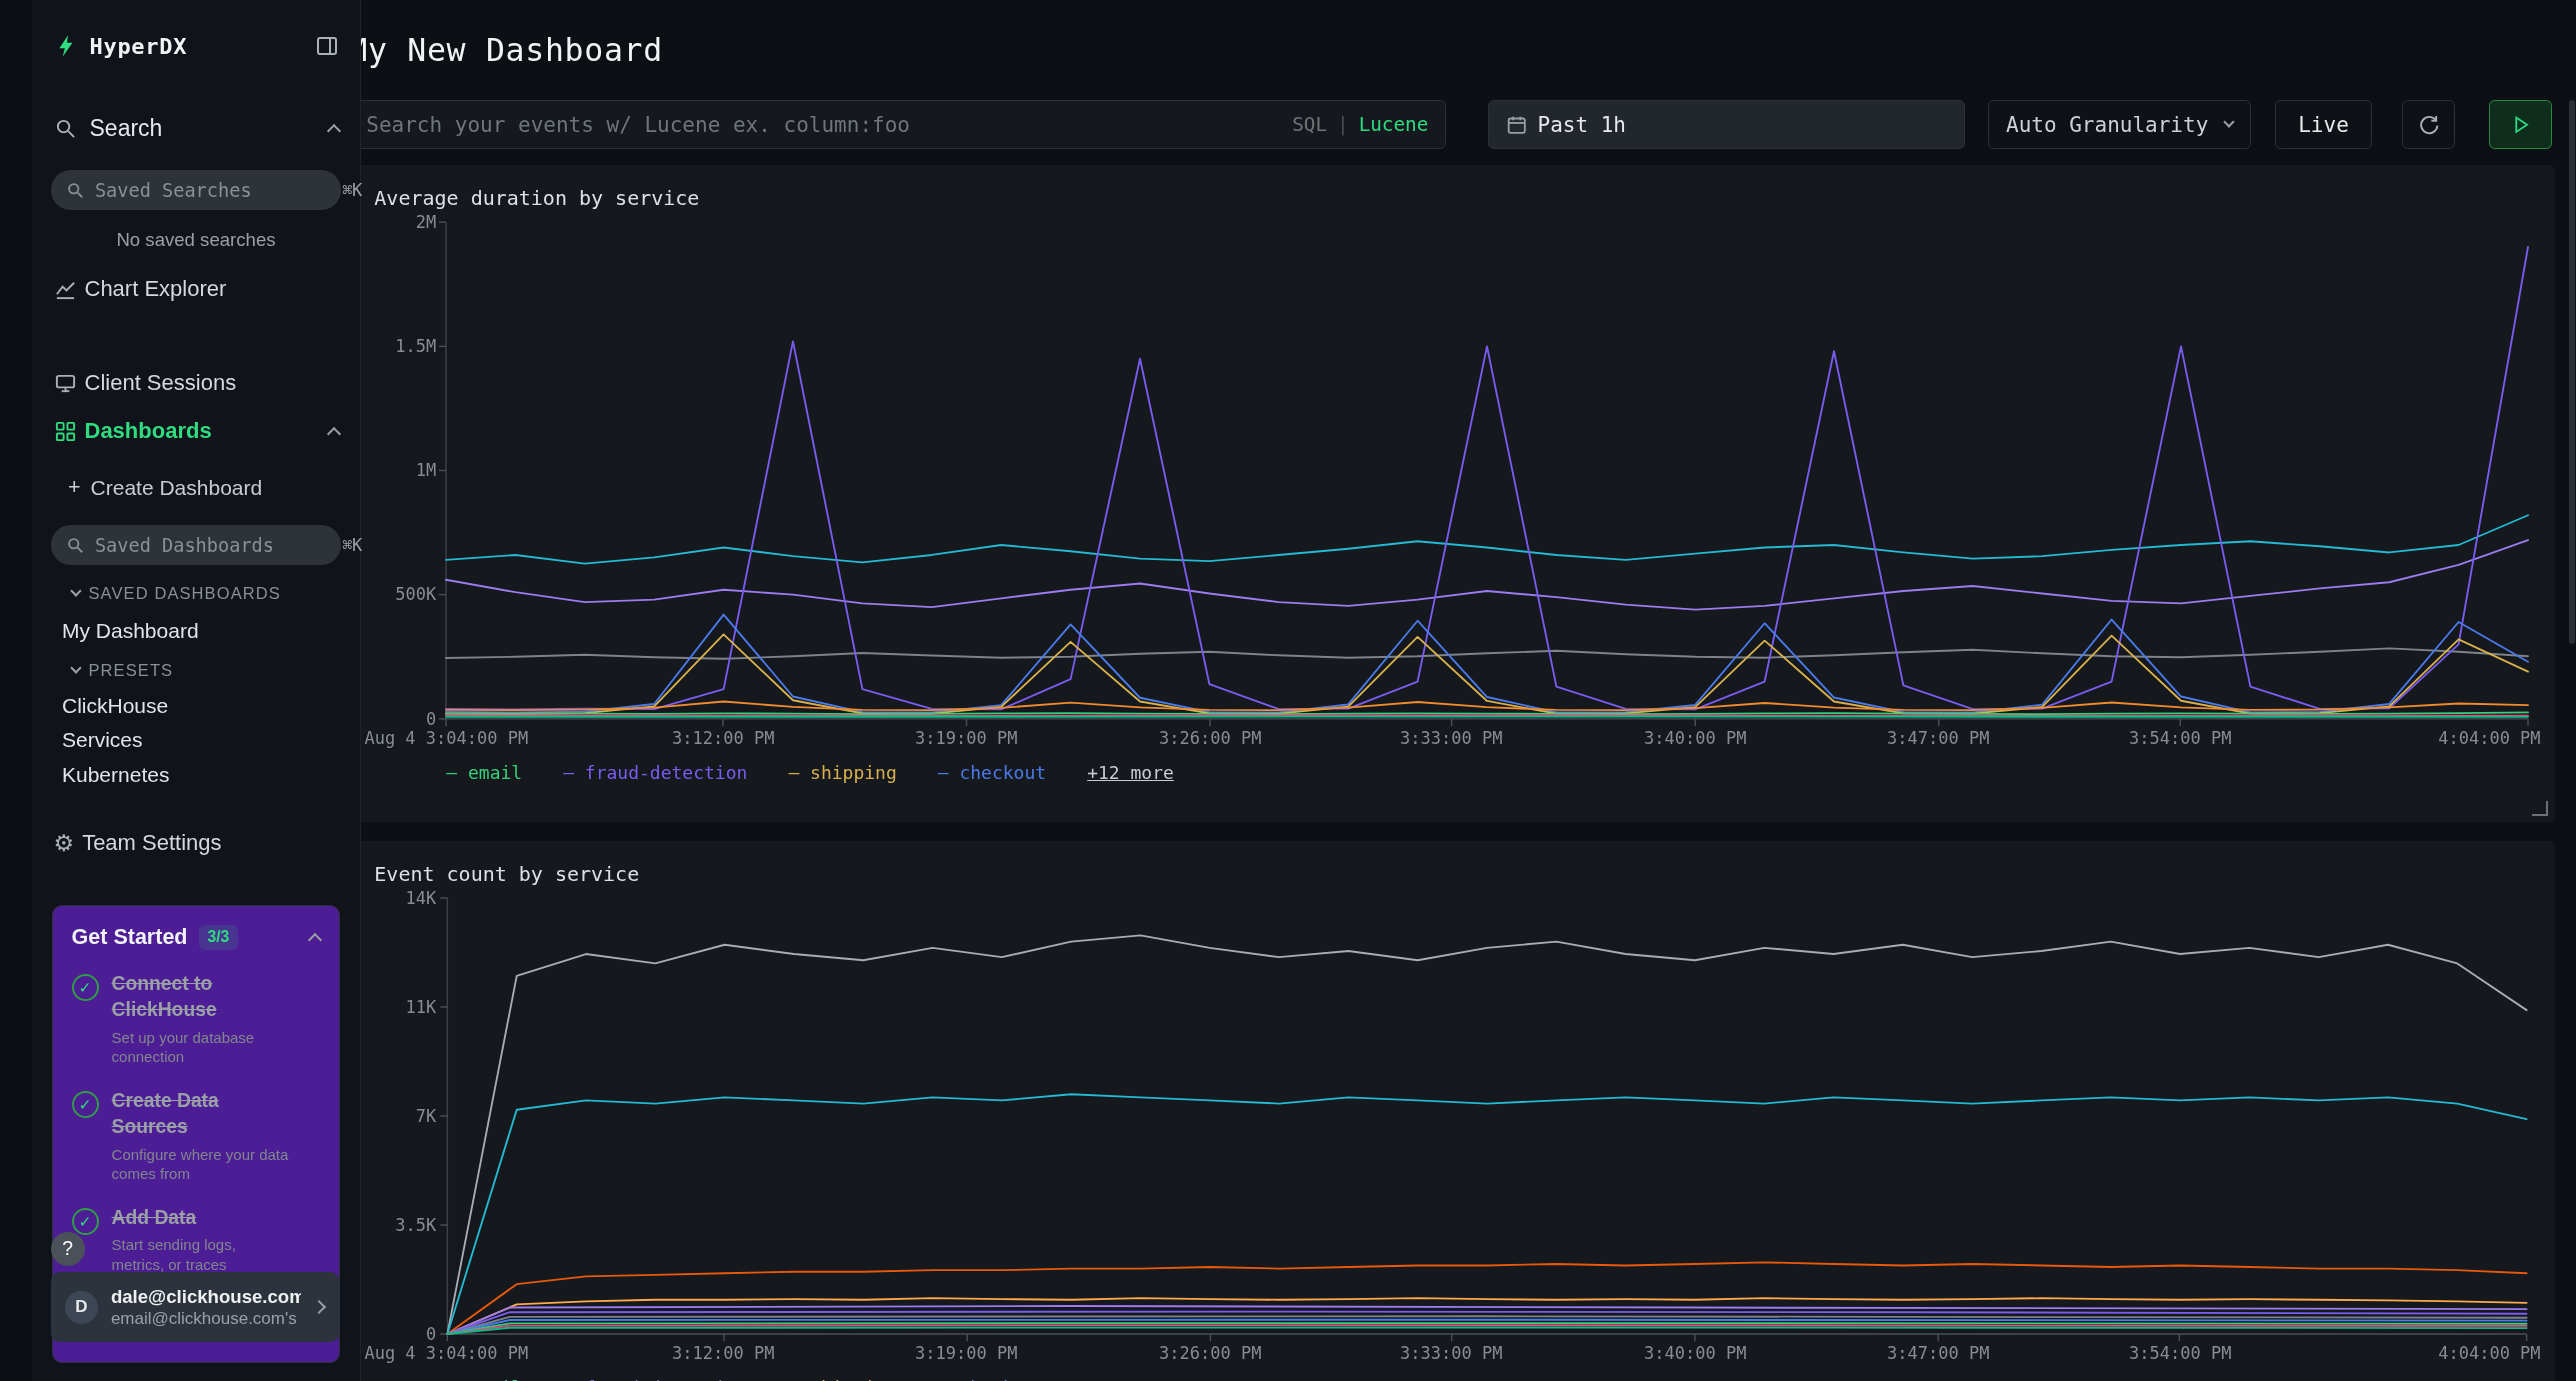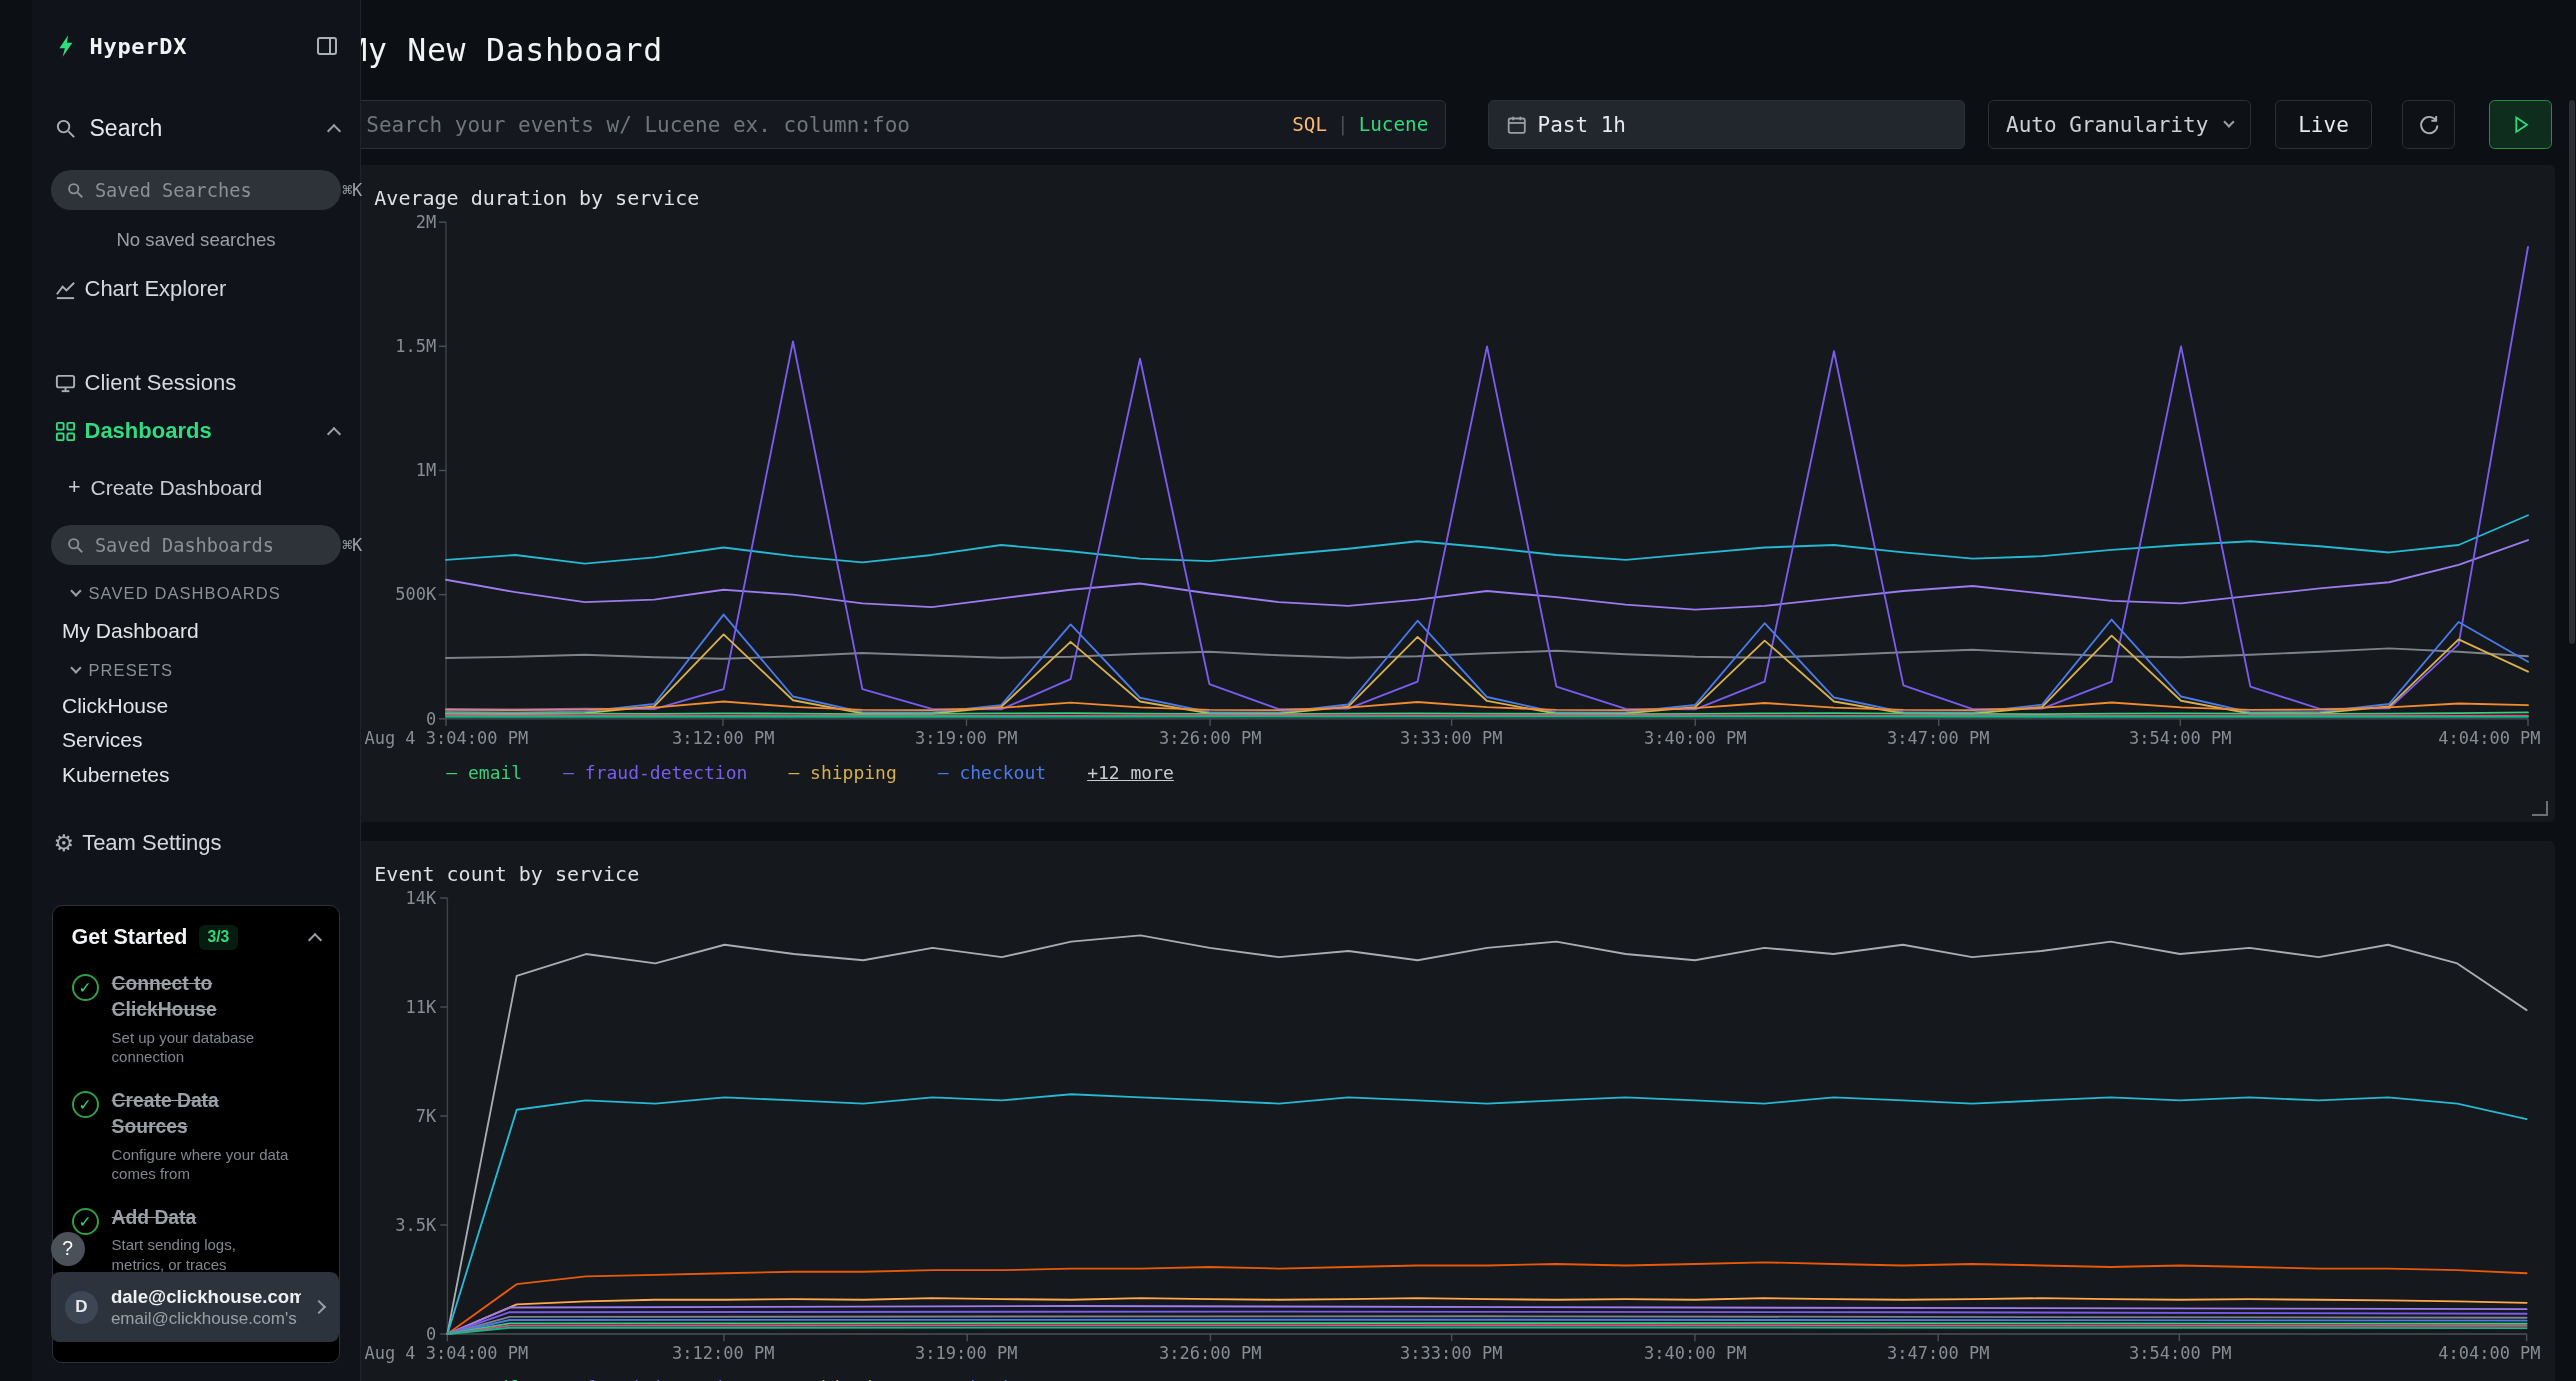--- a/index.html
+++ b/index.html
@@ -21,21 +21,21 @@
   .muted-c { color:#9aa0a6; font-size:18.6px; justify-content:center; }
   .subhead { font-size:16.5px; letter-spacing:1.1px; color:#8a9097; gap:8.6px; padding-left:40px; }
   .subitem { font-size:21px; color:#e2e4e8; padding-left:30px; cursor:pointer; }
   .chev { display:inline-block; width:10px; height:10px; border-right:2.1px solid #9aa0a6; border-bottom:2.1px solid #9aa0a6; flex:none; }
   .chev.up { transform:rotate(-135deg); margin-top:5.7px; }
   .chev.down { transform:rotate(45deg); margin-bottom:4.3px; width:7.9px; height:7.9px; }
   .chev.right { transform:rotate(-45deg); }
   .spacer { flex:1; }
 
   
-  #gs-card { position:absolute; left:20px; right:20px; top:905px; height:458px; border:1.4px solid #2c3138; background:#000000; border-radius:10px; padding:18.6px 18.6px; }
+  #gs-card { position:absolute; left:20px; right:20px; top:905px; height:458px; border:1.4px solid #2c3138; background:#4c1d95; border-radius:10px; padding:18.6px 18.6px; }
   .gs-head { display:flex; align-items:center; gap:11.4px; }
   .gs-title { font-size:21.5px; font-weight:bold; color:#f1f3f5; }
   .badge { background:rgba(47,220,127,0.13); color:#2fdc7f; font-size:15.7px; padding:3.6px 8.6px; border-radius:5.7px; font-weight:bold; }
   .gs-step { display:flex; gap:13px; margin-top:21.5px; }
   .ck { width:27px; height:27px; border:2.1px solid #2f9e44; border-radius:50%; color:#2fdc7f; font-size:15.7px; display:flex; align-items:center; justify-content:center; flex:none; margin-top:2.9px; }
   .gs-step-title { font-size:19.3px; font-weight:bold; color:#9aa0a6; text-decoration:line-through; max-width:157px; line-height:1.35; }
   .gs-step-desc { font-size:15px; color:#82878e; max-width:179px; line-height:1.3; margin-top:4.3px; }
 
   #help-bubble { position:absolute; left:18.6px; top:1232px; width:34px; height:34px; border-radius:50%; background:#4a5158; color:#fff; font-size:19.3px; display:flex; align-items:center; justify-content:center; z-index:9; cursor:pointer; }
   #user-chip { position:absolute; left:18.6px; right:21.5px; top:1272px; height:70px; background:#2d333c; border-radius:8.6px; display:flex; align-items:center; padding:0 14.3px; gap:13px; z-index:8; cursor:pointer; }
@@ -43,21 +43,21 @@
   .uc-email { font-size:18.6px; font-weight:bold; color:#eef0f2; line-height:1.25; }
   .uc-org { font-size:17px; color:#9aa0a6; }
 
   
   #main { position:absolute; left:329px; top:0; right:0; height:1381px; }
   #page-title { position:absolute; left:19.3px; top:31.5px; font-size:31.5px; font-weight:500; color:#f1f3f5; letter-spacing:0.7px; }
   .tbtn { position:absolute; top:100px; height:49px; border:1.4px solid #2b3138; border-radius:5.7px; background:#0e1116; display:flex; align-items:center; justify-content:center; gap:10px; color:#e7e9ec; font-family:"DejaVu Sans Mono",monospace; font-size:21px; cursor:pointer; }
   #q-input { left:19.3px; width:1098px; background:#15181e; justify-content:flex-start; padding:0 17px; }
   #q-input input { flex:1; background:transparent; border:0; outline:none; color:#d0d3d7; font-family:"DejaVu Sans Mono",monospace; font-size:21px; }
   #q-input input::placeholder { color:#6f757d; }
-  .lang-sql { color:#fdba74; font-size:19.3px; }
+  .lang-sql { color:#737373; font-size:19.3px; }
   .lang-div { color:#4a4f57; font-size:19.3px; }
   .lang-lucene { color:#2fdc7f; font-size:19.3px; }
   #time-picker { left:1159px; width:477px; background:#22262d; justify-content:flex-start; padding:0 17px; }
   #granularity { left:1659px; width:263px; justify-content:space-between; padding:0 17px; color:#cdd1d6; }
   #live-btn { left:1946px; width:97px; }
   #refresh-btn { left:2073px; width:53px; }
   #run-btn { left:2160px; width:63px; background:#0f2d1d; border-color:#2b8a3e; }
 
   
   .panel { position:absolute; left:19.3px; width:2207px; background:#15181d; border-radius:5.7px; padding:20px 29px 0 26px; }

